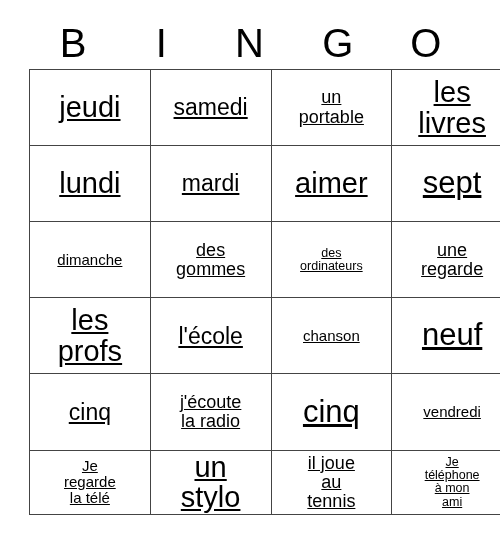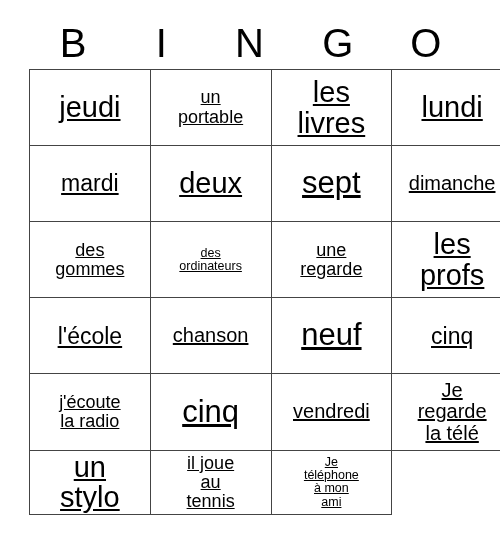--- a/index.html
+++ b/index.html
@@ -74,57 +74,60 @@
     width: 100%;
     line-height: 1.06;
     white-space: pre-line;
     color: #000000;
   }
   
   .fs-xl  { font-size: 31px; }
   .fs-lg  { font-size: 29px; }
   .fs-md  { font-size: 23px; }
   .fs-sm  { font-size: 18px; }
-  .fs-xs  { font-size: 20px; }
+  .fs-xs  { font-size: 15px; }
   .fs-xxs { font-size: 12.5px; }
 </style>
 </head>
 <body>
 
 <div id="bingo-card">
 
   <div id="bingo-header">
     <div class="header-letter">B</div>
     <div class="header-letter">I</div>
     <div class="header-letter">N</div>
     <div class="header-letter">G</div>
     <div class="header-letter">O</div>
   </div>
 
   <div id="bingo-grid">
     <div class="bingo-cell">
         <span class="cell-text fs-lg">jeudi</span>
       </div>
     <div class="bingo-cell">
+        <span class="cell-text fs-md">samedi</span>
+      </div>
+    <div class="bingo-cell">
         <span class="cell-text fs-sm">un
 portable</span>
       </div>
     <div class="bingo-cell">
         <span class="cell-text fs-lg">les
 livres</span>
       </div>
     <div class="bingo-cell">
         <span class="cell-text fs-lg">lundi</span>
       </div>
 
     <div class="bingo-cell">
         <span class="cell-text fs-md">mardi</span>
       </div>
     <div class="bingo-cell">
-        <span class="cell-text fs-lg">deux</span>
+        <span class="cell-text fs-lg">aimer</span>
       </div>
     <div class="bingo-cell">
         <span class="cell-text fs-xl">sept</span>
       </div>
     <div class="bingo-cell">
         <span class="cell-text fs-xs">dimanche</span>
       </div>
 
     <div class="bingo-cell">
         <span class="cell-text fs-sm">des

